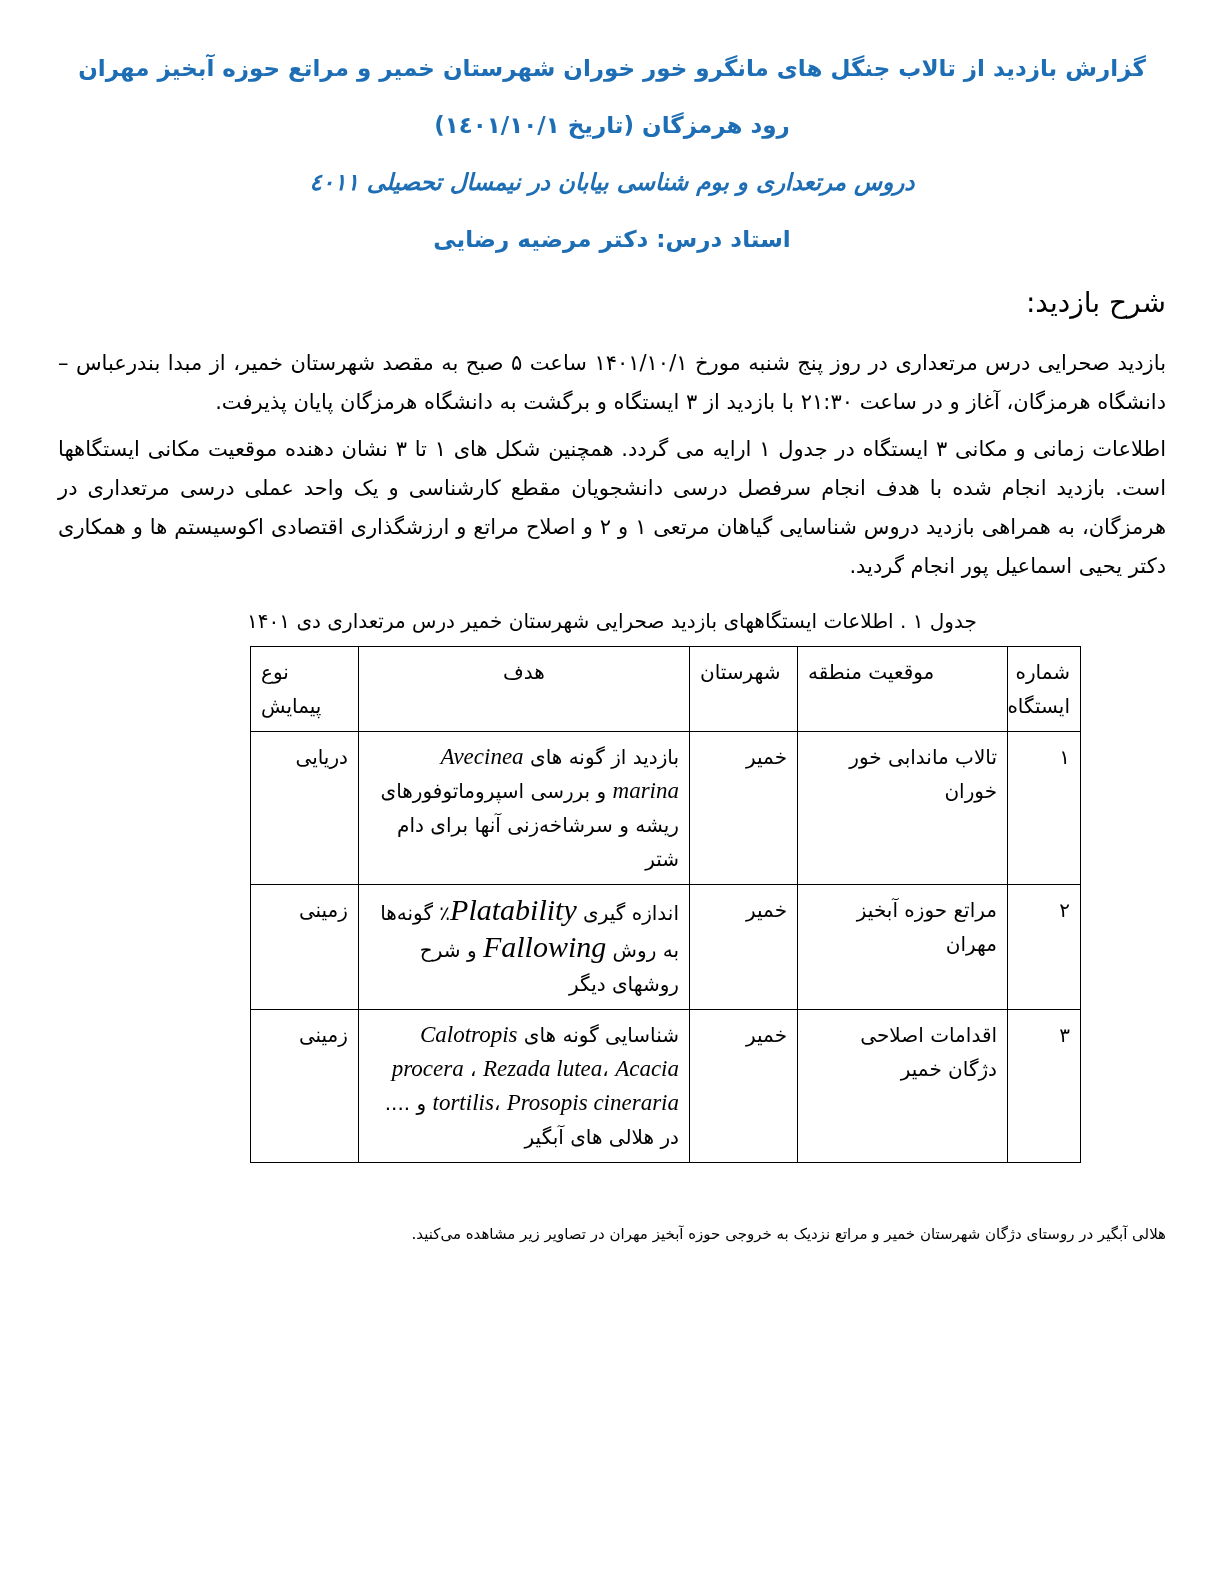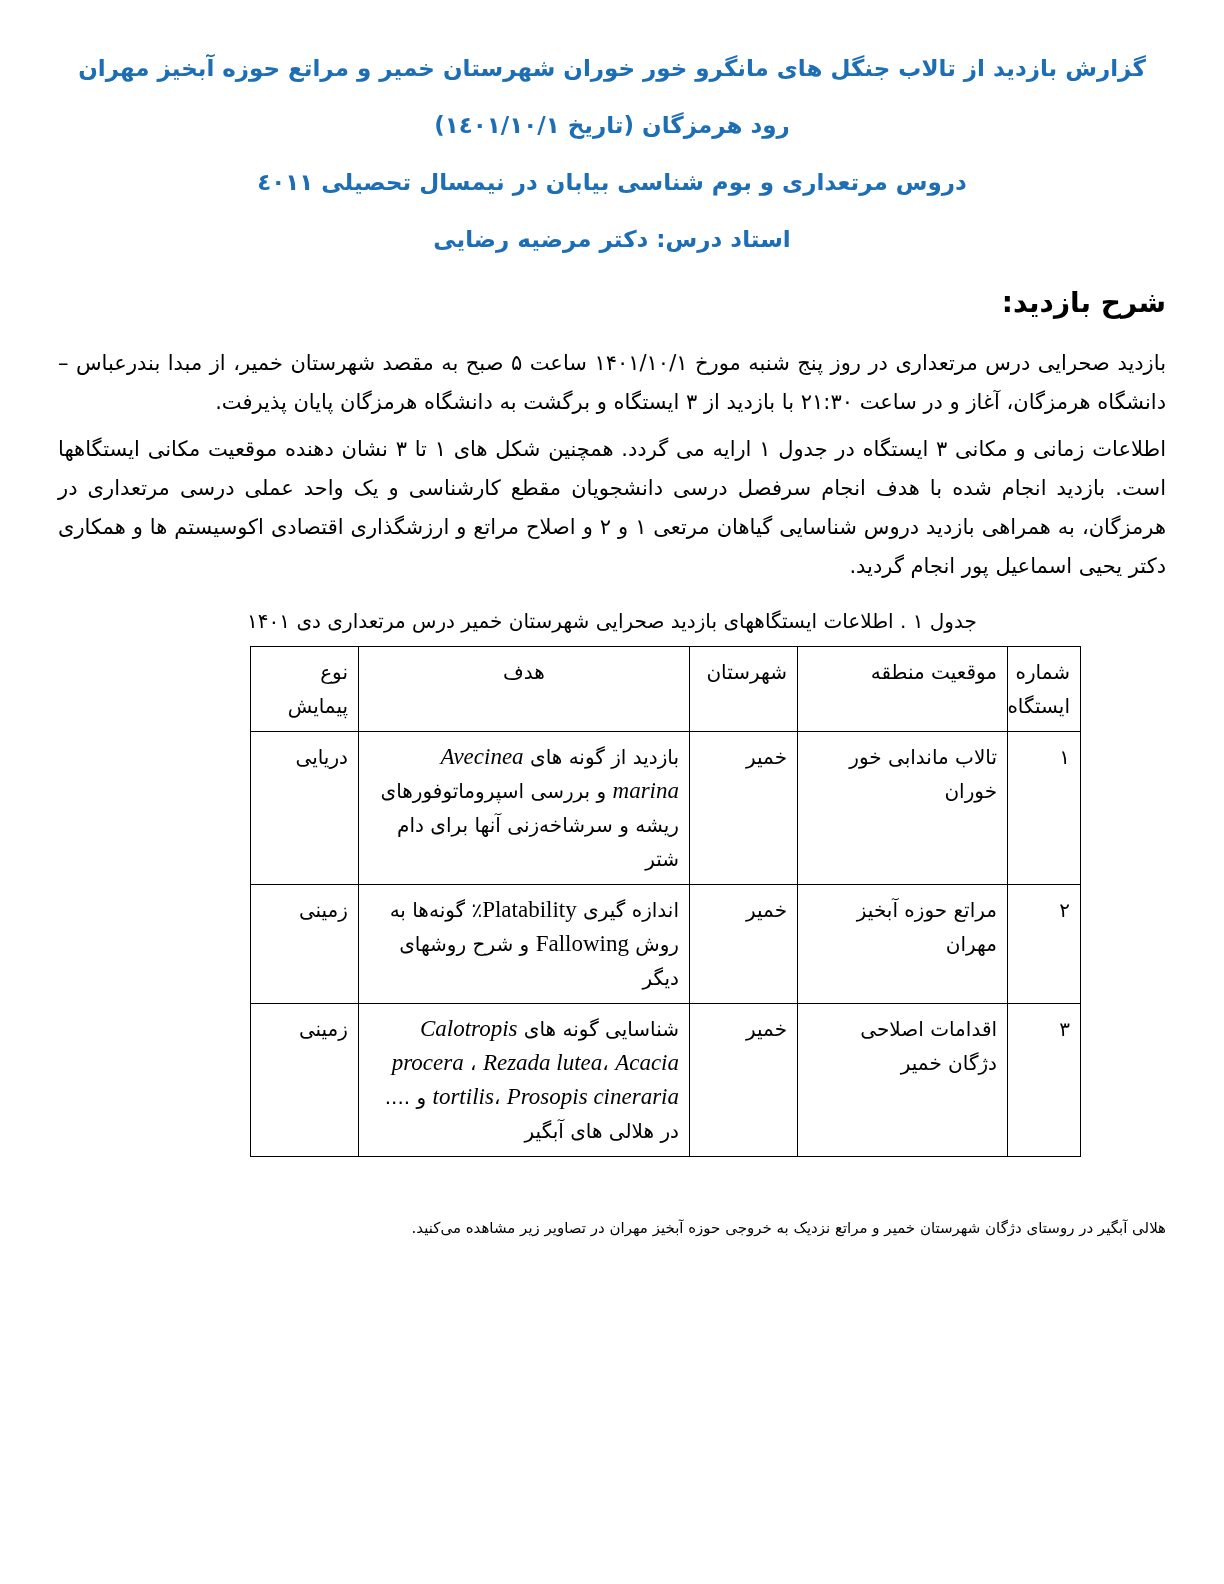--- a/index.html
+++ b/index.html
@@ -12,21 +12,21 @@
     padding: 40px 58px 0 58px;
     direction: rtl;
     font-family: "DejaVu Sans", sans-serif;
     color: #000000;
     overflow: hidden;
   }
   .title-block { text-align: center; font-weight: bold; font-size: 23px; line-height: 57px; }
   .title-line { white-space: nowrap; }
   .section-heading {
     font-size: 28px;
-    font-weight: bold;
+    font-weight: normal;
     text-align: right;
     margin-top: 16px;
     line-height: 38px;
   }
   .para {
     font-size: 21px;
     line-height: 39px;
     text-align: justify;
     text-justify: inter-word;
     margin-top: 22px;
@@ -54,49 +54,50 @@
     line-height: 34px;
     font-weight: normal;
     overflow: hidden;
   }
   table.stations th { height: 56px; }
   .col-station  { width: 73px;  }
   .col-location { width: 210px; }
   .col-county   { width: 108px; }
   .col-goal     { width: 331px; }
   .col-survey   { width: 108px; }
-  .th-start  { text-align: right; }
+  .th-start  { text-align: left; }
   .th-center { text-align: center; }
   .cell-center { }
   .cell-start  { text-align: right; }
   .species {
     font-family: "Liberation Serif", "DejaVu Serif", serif;
     font-style: italic;
     font-size: 23px;
   }
   .latin {
     font-family: "Liberation Serif", "DejaVu Serif", serif;
-    font-size: 23px;
+    font-size: 30px;
+    font-style: italic;
   }
   .closing-para {
     font-size: 15px;
     line-height: 39px;
     text-align: right;
     margin-top: 52px;
   }
 </style>
 </head>
 <body>
 
 <div class="page">
 
   <div class="title-block">
     <div class="title-line" style="color: rgb(29, 110, 181);">گزارش بازدید از تالاب جنگل های مانگرو خور خوران شهرستان خمیر و مراتع حوزه آبخیز مهران</div>
     <div class="title-line" style="color: rgb(29, 110, 181);">رود هرمزگان (تاریخ ١٤٠١/١٠/١)</div>
-    <div class="title-line" style="color: rgb(29, 110, 181);">دروس مرتعداری و بوم شناسی بیابان در نیمسال تحصیلی ٤٠١١</div>
+    <div class="title-line" style="color: rgb(29, 110, 181); font-style: italic;">دروس مرتعداری و بوم شناسی بیابان در نیمسال تحصیلی ٤٠١١</div>
     <div class="title-line" style="color: rgb(29, 110, 181);">استاد درس: دکتر مرضیه رضایی</div>
   </div>
 
   <div class="section-heading">شرح بازدید:</div>
 
   <div class="para">بازدید صحرایی درس مرتعداری در روز پنج شنبه مورخ  ۱۴۰۱/۱۰/۱    ساعت ۵ صبح به مقصد شهرستان خمیر، از مبدا بندرعباس – دانشگاه هرمزگان، آغاز و  در ساعت ۲۱:۳۰ با بازدید از ۳ ایستگاه و برگشت به دانشگاه هرمزگان پایان پذیرفت.</div>
 
   <div class="para second">اطلاعات زمانی و مکانی ۳ ایستگاه در جدول ۱ ارایه می گردد. همچنین شکل های ۱ تا ۳ نشان دهنده موقعیت مکانی ایستگاهها است. بازدید انجام شده با هدف انجام سرفصل درسی دانشجویان مقطع کارشناسی و  یک واحد عملی درسی مرتعداری در هرمزگان، به همراهی بازدید دروس شناسایی گیاهان مرتعی ۱ و ۲ و اصلاح مراتع و ارزشگذاری اقتصادی اکوسیستم ها و همکاری دکتر یحیی اسماعیل پور انجام گردید.</div>
 
   <div class="table-caption">جدول ۱ . اطلاعات ایستگاههای بازدید صحرایی شهرستان خمیر درس مرتعداری دی ۱۴۰۱</div>

